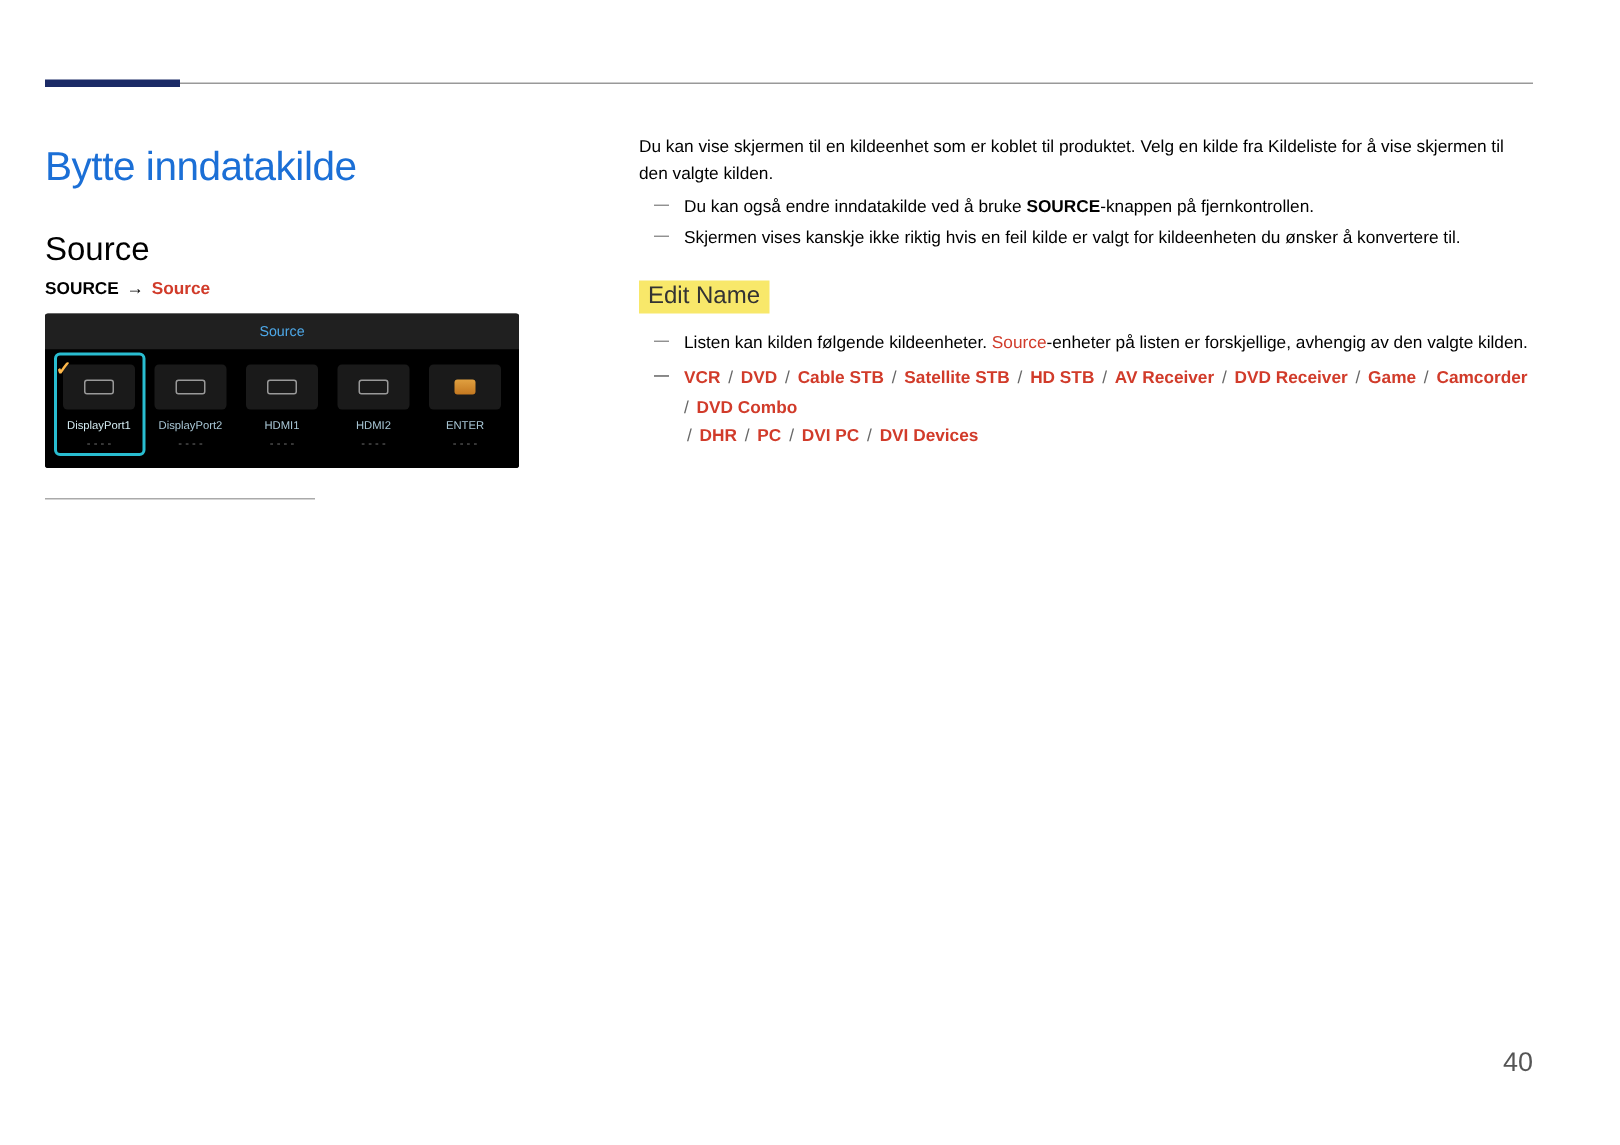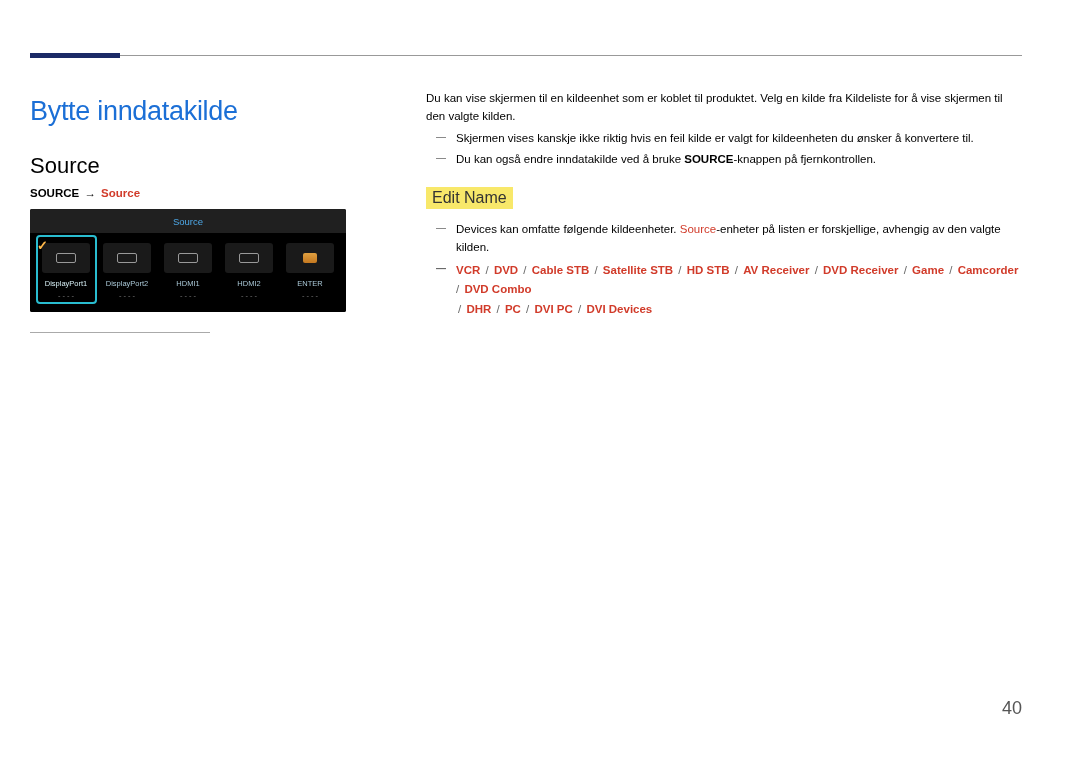--- a/index.html
+++ b/index.html
@@ -250,33 +250,33 @@
           </div>
         </div>
       </div>
 
       <div class="footnote-rule"></div>
     </div>
 
     <div class="col-right">
       <p>Du kan vise skjermen til en kildeenhet som er koblet til produktet. Velg en kilde fra Kildeliste for å vise skjermen til den valgte kilden.</p>
       <div class="dash-list">
-        <div class="dash-item">Skjermen vises kanskje ikke riktig hvis en feil kilde er valgt for kildeenheten du ønsker å konvertere til.</div>
         <div class="dash-item">
           <span>Du kan også endre inndatakilde ved å bruke </span><span class="bold" style="font-weight:700">SOURCE</span><span>-knappen på fjernkontrollen.</span>
         </div>
+        <div class="dash-item">Skjermen vises kanskje ikke riktig hvis en feil kilde er valgt for kildeenheten du ønsker å konvertere til.</div>
       </div>
 
       <div class="sub-head">Edit Name</div>
 
 
 
       <div class="dash-list">
         <div class="dash-item">
-          <span>Devices kan omfatte følgende kildeenheter. </span><span class="red-inline">Source</span><span>-enheter på listen er forskjellige, avhengig av den valgte kilden.</span>
+          <span>Listen kan kilden følgende kildeenheter. </span><span class="red-inline">Source</span><span>-enheter på listen er forskjellige, avhengig av den valgte kilden.</span>
         </div>
         <div class="device-list dash-item" id="device-list"><span>VCR</span><span class="sep"> / </span><span>DVD</span><span class="sep"> / </span><span>Cable STB</span><span class="sep"> / </span><span>Satellite STB</span><span class="sep"> / </span><span>HD STB</span><span class="sep"> / </span><span>AV Receiver</span><span class="sep"> / </span><span>DVD Receiver</span><span class="sep"> / </span><span>Game</span><span class="sep"> / </span><span>Camcorder</span><span class="sep"> / </span><span>DVD Combo</span><br><span class="sep">/ </span><span>DHR</span><span class="sep"> / </span><span>PC</span><span class="sep"> / </span><span>DVI PC</span><span class="sep"> / </span><span>DVI Devices</span></div>
       </div>
     </div>
   </div>
 </div>
 
 <div class="page-num">40</div>
 
 </body></html>

